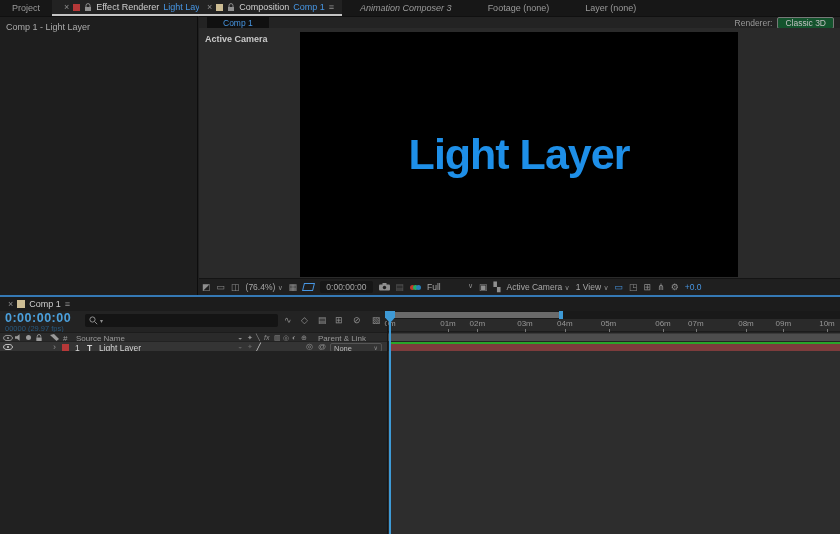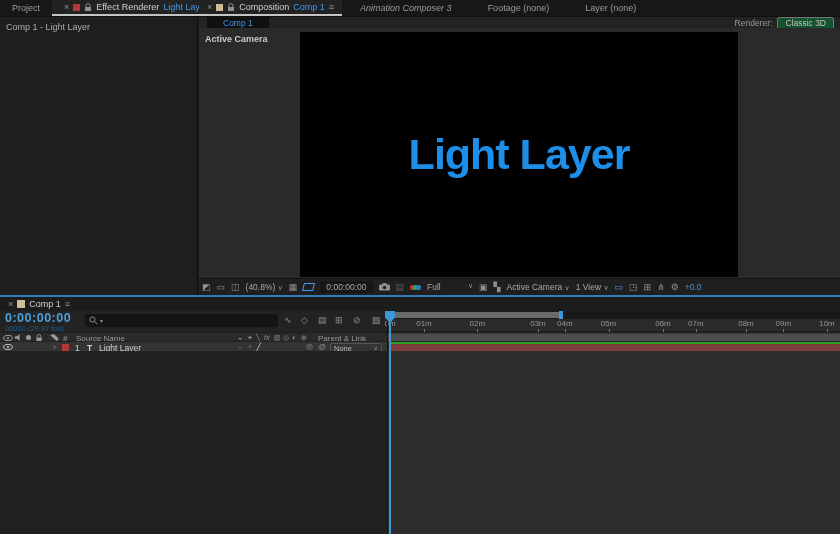--- a/index.html
+++ b/index.html
@@ -87,21 +87,21 @@
     <div class="abs" style="left:6px;top:6px;font-size:9px;font-weight:bold;color:#c9c9c9;">Active Camera</div>
     <div class="abs" style="left:101px;top:4px;width:438px;height:245px;background:#000;display:flex;align-items:center;justify-content:center;">
       <span style="font-size:43px;font-weight:bold;color:var(--comp-text-blue);letter-spacing:-1px;">Light Layer</span>
     </div>
   </div>
 
   <div class="abs" style="left:0;top:278px;width:100%;height:17px;background:#1f1f1f;border-top:1px solid #141414;display:flex;align-items:center;gap:6px;padding:0 3px;">
     <span class="glyph">◩</span>
     <span class="glyph">▭</span>
     <span class="glyph">◫</span>
-    <span class="tbtxt"><span>(40.8%)</span> <span class="chev">∨</span></span>
+    <span class="tbtxt"><span>(76.4%)</span> <span class="chev">∨</span></span>
     <span class="glyph">▦</span>
     <span style="width:11px;height:8px;border:1px solid var(--accent-blue);transform:skewX(-14deg);display:inline-block;"></span>
     <span class="tbtxt" style="background:#161616;padding:1px 6px;border-radius:2px;">0:00:00:00</span>
     <svg class="icon-svg" width="11" height="8" viewBox="0 0 11 8">
         <rect x="0" y="1.5" width="11" height="6" rx="1" fill="#8f8f8f"></rect>
         <circle cx="5.5" cy="4.5" r="1.7" fill="#1f1f1f"></circle>
         <rect x="3.5" y="0" width="4" height="2" fill="#8f8f8f"></rect>
       </svg>
     <span class="glyph dim">▤</span>
     <span style="display:inline-flex;">
@@ -154,23 +154,23 @@
     <span class="glyph abs" style="left:372px;top:5px;">▧</span>
   </div>
 
   <div class="abs" style="left:388px;top:14px;width:452px;height:8px;background:#191919;">
     <div class="abs" style="left:2px;top:1px;width:171px;height:6px;background:#6a6a6a;"></div>
     <div class="abs" style="left:0;top:0;width:4px;height:8px;background:var(--playhead-blue);"></div>
     <div class="abs" style="left:171px;top:0;width:4px;height:8px;background:var(--playhead-blue);"></div>
   </div>
   <div class="abs" style="left:388px;top:22px;width:452px;height:13px;background:#2a2a2a;border-bottom:1px solid #1c1c1c;">
       <div class="ruler-tick" style="left: -13px;"><span>0m</span><span class="tickmark"></span></div>
-      <div class="ruler-tick" style="left: 21px;"><span>01m</span><span class="tickmark"></span></div>
+      <div class="ruler-tick" style="left: 45px;"><span>01m</span><span class="tickmark"></span></div>
       <div class="ruler-tick" style="left: 74.4px;"><span>02m</span><span class="tickmark"></span></div>
-      <div class="ruler-tick" style="left: 135px;"><span>03m</span><span class="tickmark"></span></div>
+      <div class="ruler-tick" style="left: 122px;"><span>03m</span><span class="tickmark"></span></div>
       <div class="ruler-tick" style="left: 161.8px;"><span>04m</span><span class="tickmark"></span></div>
       <div class="ruler-tick" style="left: 205.5px;"><span>05m</span><span class="tickmark"></span></div>
       <div class="ruler-tick" style="left: 260px;"><span>06m</span><span class="tickmark"></span></div>
       <div class="ruler-tick" style="left: 292.9px;"><span>07m</span><span class="tickmark"></span></div>
       <div class="ruler-tick" style="left: 343px;"><span>08m</span><span class="tickmark"></span></div>
       <div class="ruler-tick" style="left: 380.3px;"><span>09m</span><span class="tickmark"></span></div>
       <div class="ruler-tick" style="left: 424px;"><span>10m</span><span class="tickmark"></span></div>
     </div>
 
   <div class="abs" style="left:0;top:35px;width:388px;height:9px;background:#2a2a2a;border-top:1px solid #1c1c1c;">

